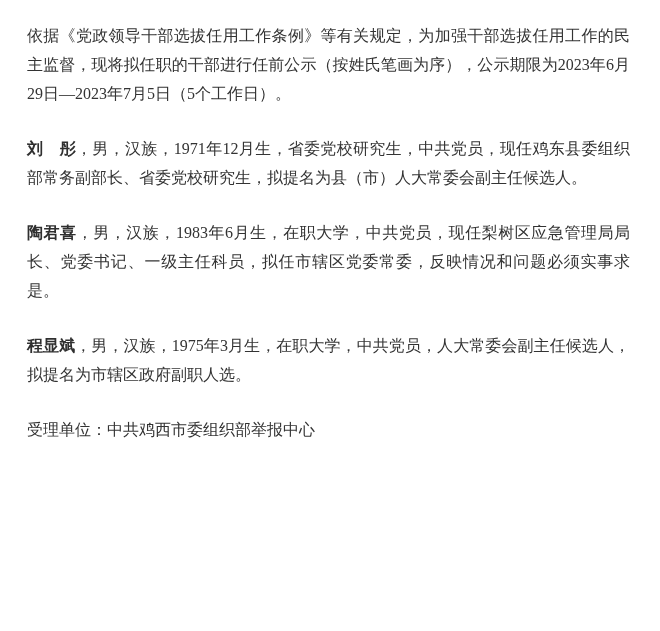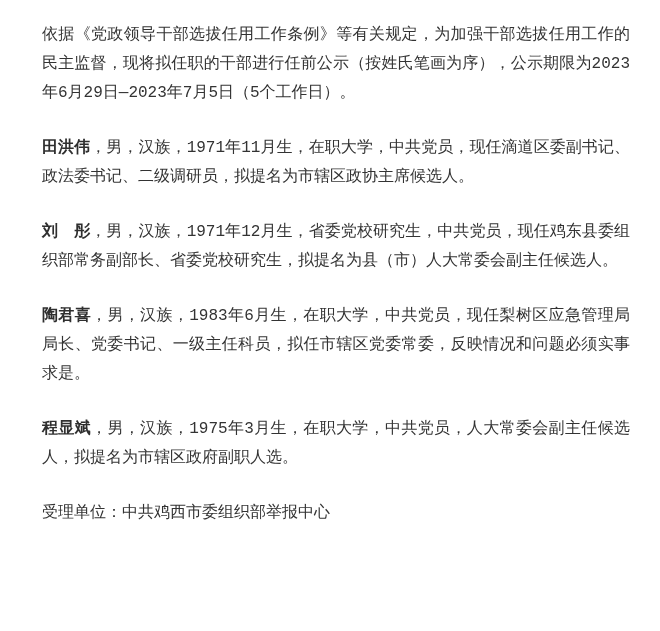--- a/index.html
+++ b/index.html
@@ -8,22 +8,22 @@
   }
   body {
     width: 660px;
     height: 631px;
     background: #ffffff;
     overflow: hidden;
   }
   .doc {
     box-sizing: border-box;
     width: 660px;
-    padding: 21px 30px 0 42px;
-    font-family: Liberation Mono, monospace;
+    padding: 21px 30px 0 27px;
+    font-family: Liberation Serif, serif;
     color: #333333;
     font-size: 16px;
     line-height: 29px;
     text-align: justify;
   }
   .doc p {
     margin: 0 0 26px 0;
   }
   .doc p.last {
     margin-bottom: 12px;
@@ -33,21 +33,20 @@
     color: #2f2f2f;
   }
 </style>
 </head>
 <body>
 
 <div class="doc">
 
   <p>依据《党政领导干部选拔任用工作条例》等有关规定，为加强干部选拔任用工作的民主监督，现将拟任职的干部进行任前公示（按姓氏笔画为序），公示期限为2023年6月29日—2023年7月5日（5个工作日）。</p>
 
-  <p><span class="candidate-name">田洪伟</span><span>，男，汉族，1971年11月生，在职大学，中共党员，现任滴道区委副书记、政法委书记、二级调研员，拟提名为市辖区政协主席候选人。</span></p>
 
   <p><span class="candidate-name">刘　彤</span><span>，男，汉族，1971年12月生，省委党校研究生，中共党员，现任鸡东县委组织部常务副部长、省委党校研究生，拟提名为县（市）人大常委会副主任候选人。</span></p>
 
   <p><span class="candidate-name">陶君喜</span><span>，男，汉族，1983年6月生，在职大学，中共党员，现任梨树区应急管理局局长、党委书记、一级主任科员，拟任市辖区党委常委，反映情况和问题必须实事求是。</span></p>
 
   <p><span class="candidate-name">程显斌</span><span>，男，汉族，1975年3月生，在职大学，中共党员，人大常委会副主任候选人，拟提名为市辖区政府副职人选。</span></p>
 
 
   <p class="last">受理单位：中共鸡西市委组织部举报中心</p>
 

